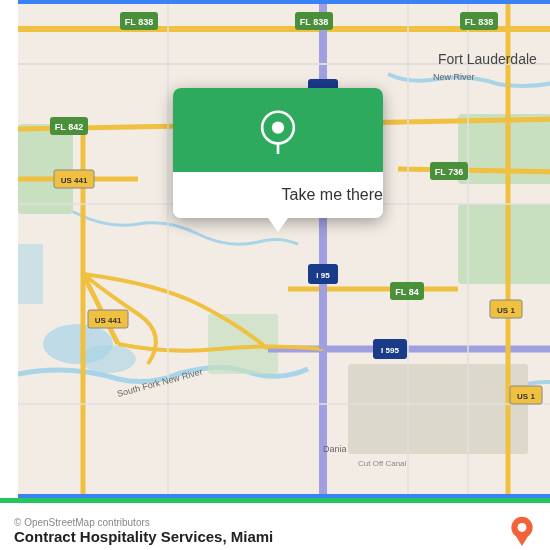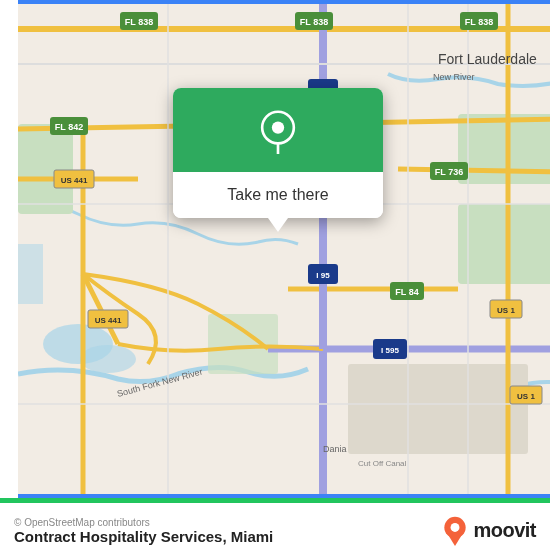--- a/index.html
+++ b/index.html
@@ -54,21 +54,21 @@
     }
 
     #popup-pin-icon {
       width: 44px;
       height: 44px;
     }
 
     #popup-button {
       width: 100%;
       padding: 14px 0;
-      text-align: center;
+      text-align: right;
       font-size: 16px;
       font-weight: 500;
       color: #333;
       cursor: pointer;
       background: white;
       border-radius: 0 0 8px 8px;
     }
 
     
     #popup-arrow {
@@ -251,15 +251,14 @@
     <span id="copyright-text">© OpenStreetMap contributors</span>
     <span id="location-text">Contract Hospitality Services, Miami</span>
   </div>
   <div id="moovit-logo">
 
     <svg id="moovit-pin" viewBox="0 0 28 36" xmlns="http://www.w3.org/2000/svg">
       <ellipse cx="14" cy="14" rx="12" ry="12" fill="#f4623a"></ellipse>
       <polygon points="14,35 6,22 22,22" fill="#f4623a"></polygon>
       <circle cx="14" cy="14" r="5" fill="white"></circle>
     </svg>
-    <span id="moovit-wordmark">moovit</span>
   </div>
 </div>
 
 </body></html>

